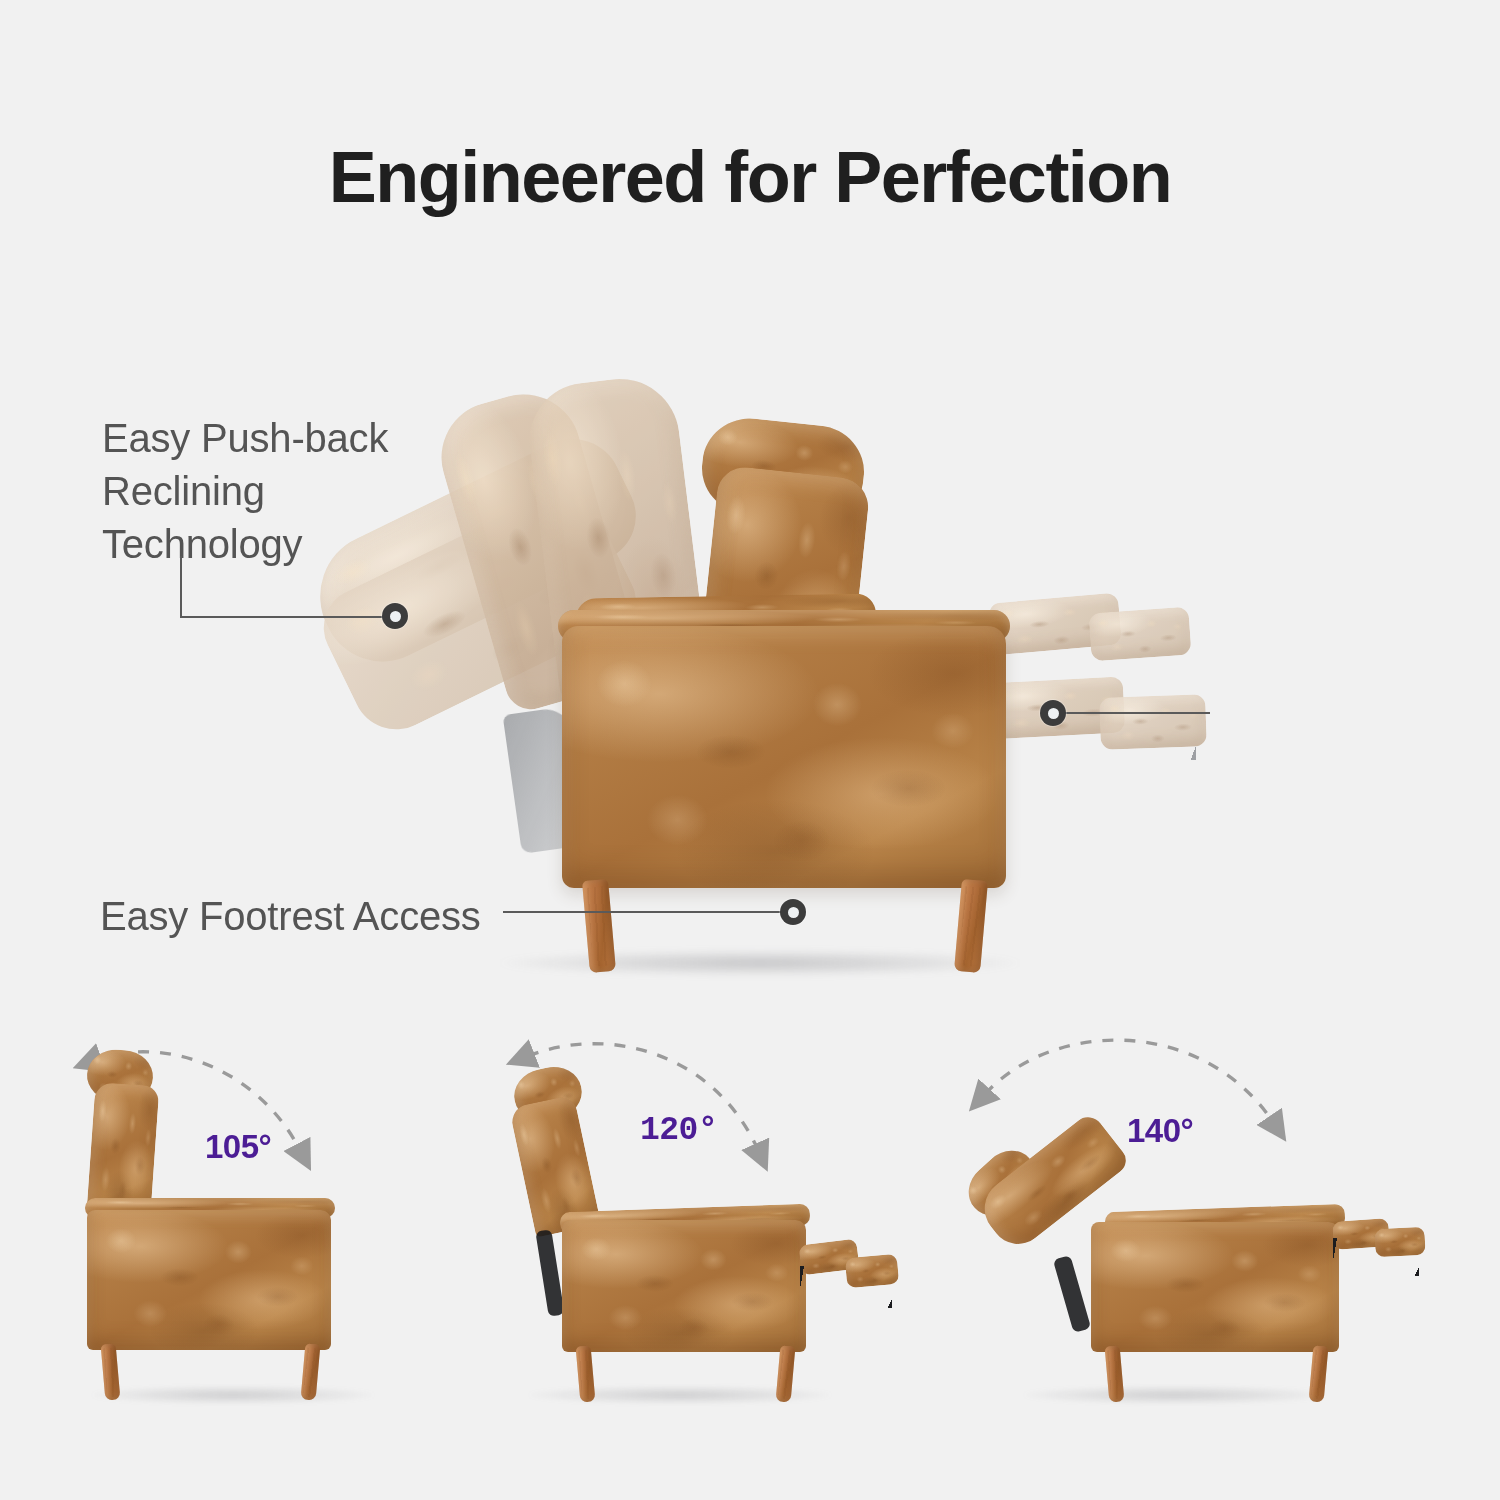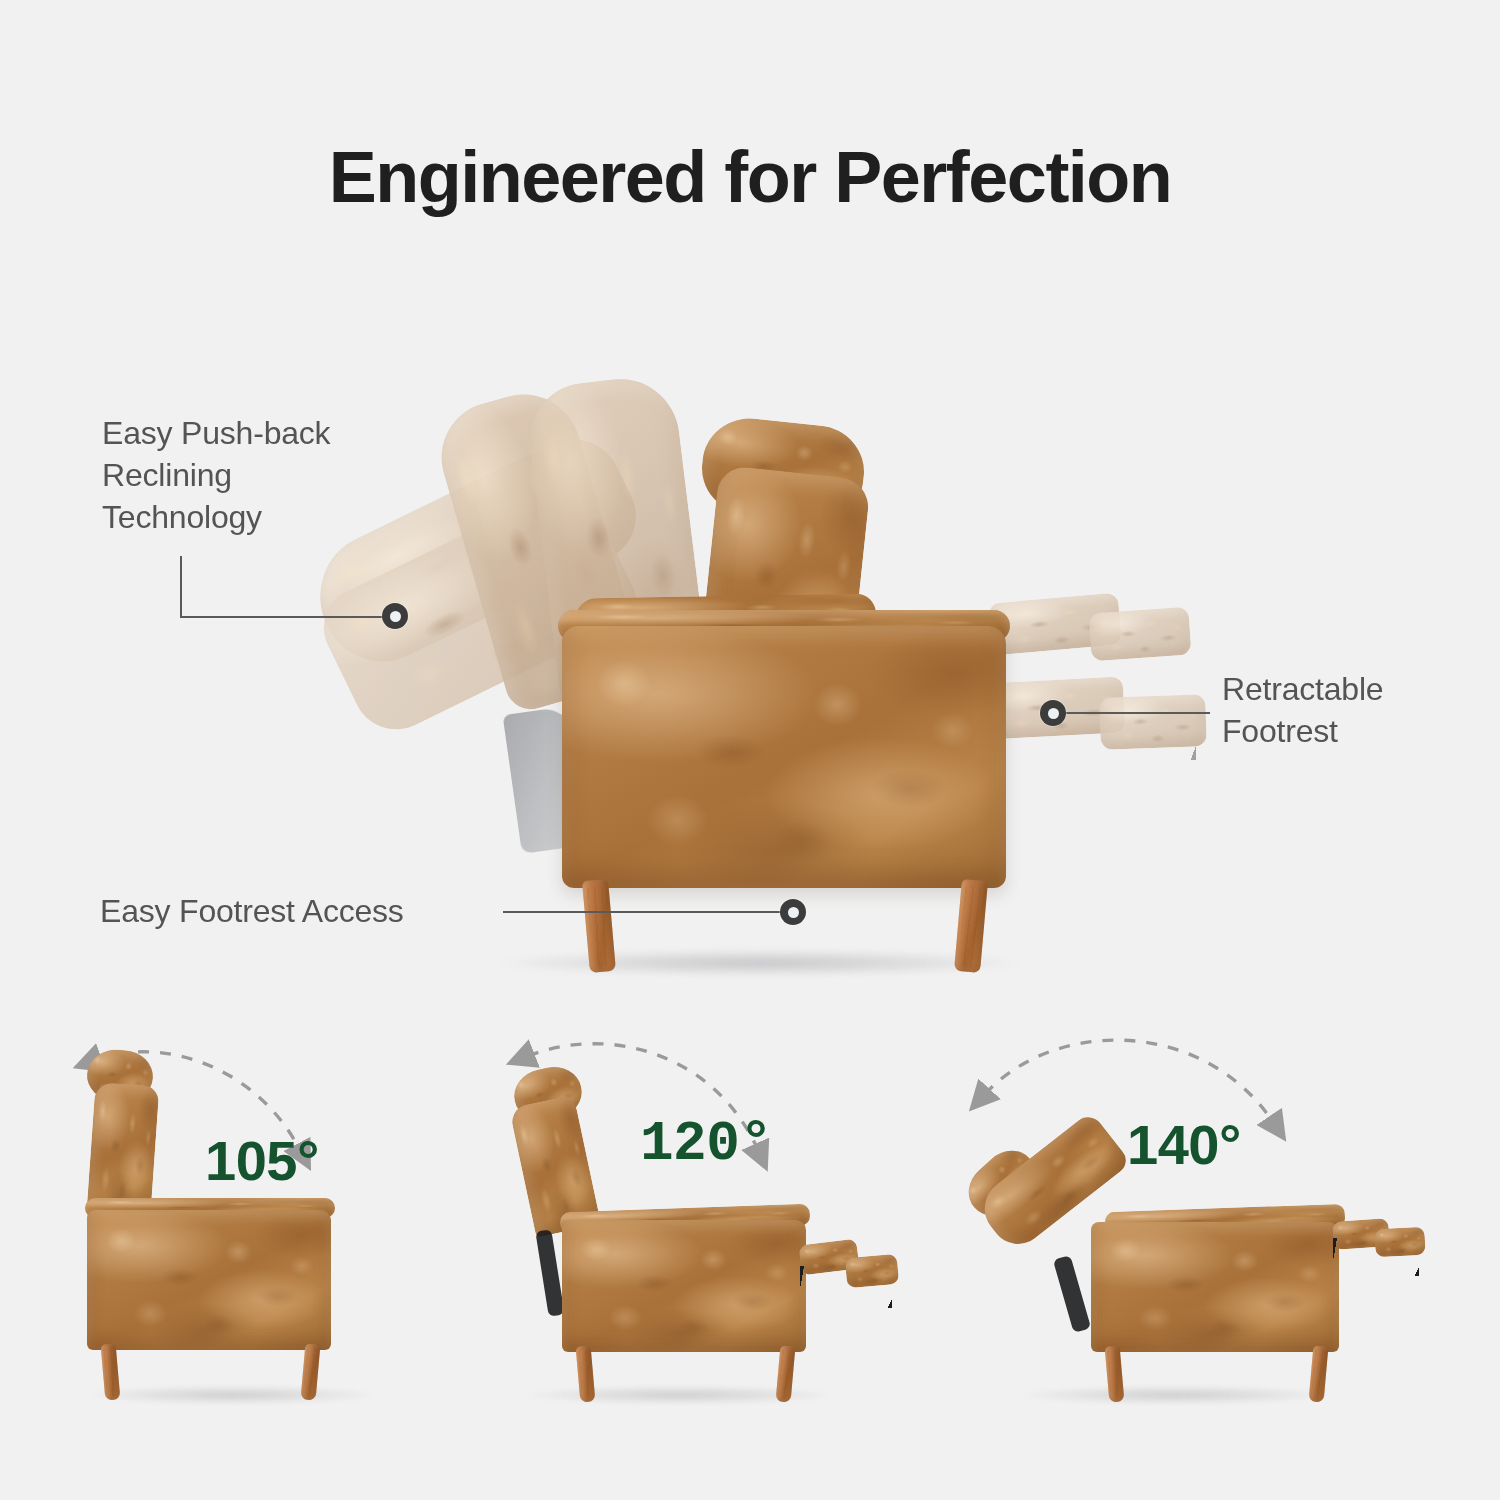--- a/index.html
+++ b/index.html
@@ -20,21 +20,21 @@
     font-weight:bold;
     letter-spacing:-1.5px;
     color:#1f1f1f;
     line-height:1.1;
   }
 
   
   .callout{
     position:absolute;
     color:#545454;
-    font-size:32px;
+    font-size:40px;
     line-height:1.32;
     font-weight:normal;
     letter-spacing:-0.2px;
     white-space:pre-line;
   }
   #callout-recline{left:102px;top:412px;width:320px;}
   #callout-footrest{left:1222px;top:668px;width:260px;}
   #callout-cleaning{left:100px;top:890px;width:420px;}
 
   
@@ -195,21 +195,21 @@
 
   
   .row{position:absolute;left:0;right:0;top:1030px;height:420px;}
   .panel{position:absolute;top:0;width:470px;height:420px;}
   #panel-0{left:55px;}
   #panel-1{left:500px;}
   #panel-2{left:955px;}
 
   .angle-label{
     position:absolute;
-    font-size:56px;font-weight:bold;color:#14532d;letter-spacing:-0.5px;
+    font-size:33px;font-weight:bold;color:#4c1d95;letter-spacing:-0.5px;
   }
   #angle-0{left:150px;top:98px;}
   #angle-1{left:140px;top:82px;font-family:Liberation Mono, monospace;}
   #angle-2{left:172px;top:82px;text-align:center;}
 
   .arc{position:absolute;left:0;top:0;}
 
   .mini{position:absolute;}
   .mini-shadow{
     position:absolute;
@@ -267,22 +267,20 @@
     <div class="leg" style="left:658px;top:520px;width:26px;height:92px;transform:rotate(5deg);"></div>
   </div>
 
   <div class="callout" id="callout-recline">Easy Push-back
 Reclining
 Technology</div>
   <div class="lead v" style="left:180px;top:556px;height:62px;"></div>
   <div class="lead h" style="left:180px;top:616px;width:208px;"></div>
   <div class="marker" style="left:382px;top:603px;"></div>
 
-  <div class="callout" id="callout-footrest">Retractable
-Footrest</div>
   <div class="lead h" style="left:1062px;top:712px;width:148px;"></div>
   <div class="marker" style="left:1040px;top:700px;"></div>
 
   <div class="callout" id="callout-cleaning">Easy Footrest Access</div>
   <div class="lead h" style="left:503px;top:911px;width:290px;"></div>
   <div class="marker" style="left:780px;top:899px;"></div>
 
   <div class="row">
 
     <div class="panel" id="panel-0">

